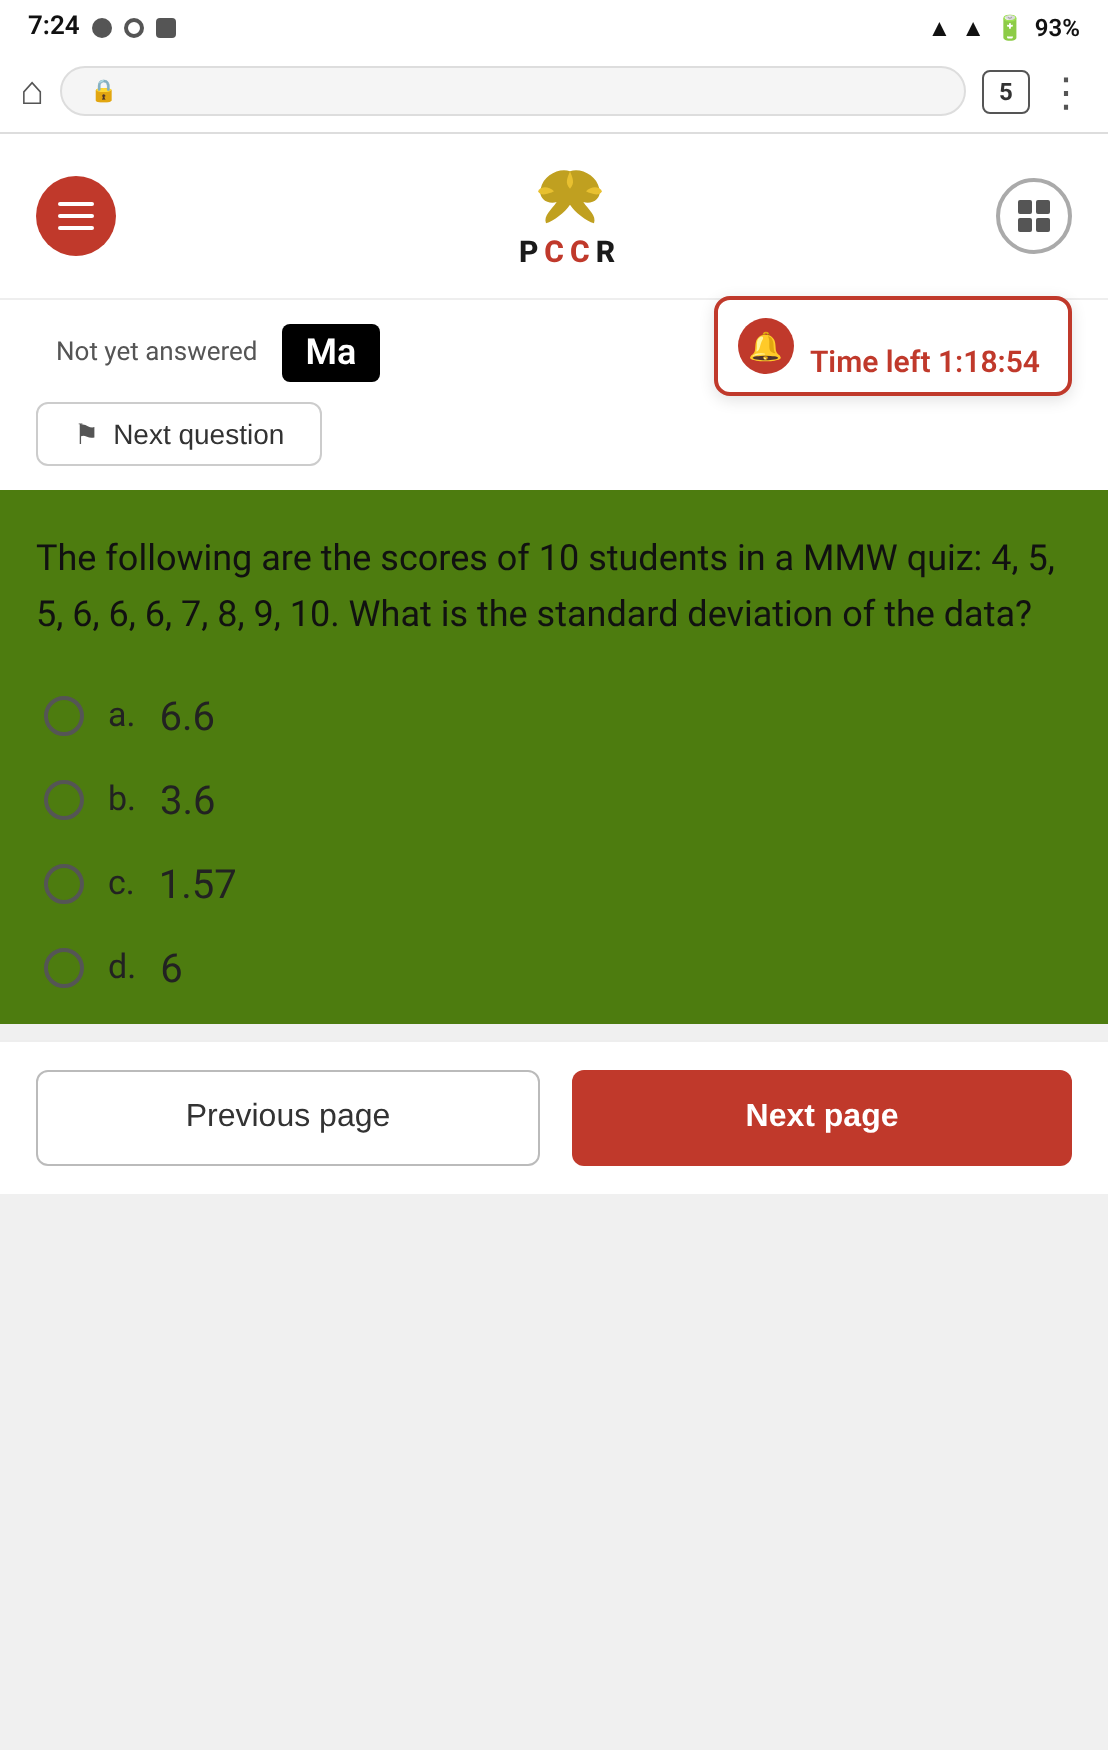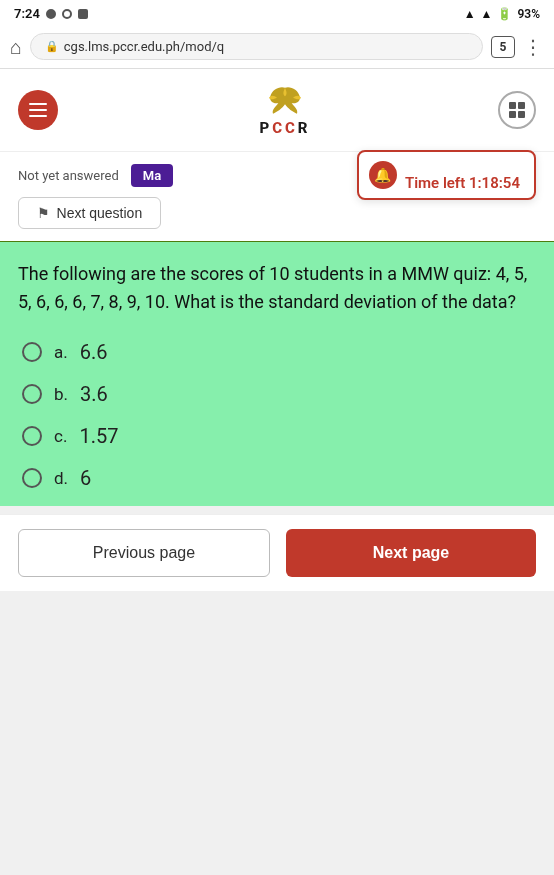--- a/index.html
+++ b/index.html
@@ -120,34 +120,34 @@
     }
     .grid-icon span {
       background: #555;
       border-radius: 1px;
       display: block;
     }
 
     
     .quiz-meta {
       background: #fff;
-      padding: 12px 18px 0 18px;
+      padding: 12px 18px 0 28px;
       display: flex;
       align-items: center;
       gap: 12px;
       position: relative;
     }
     .not-answered {
       font-size: 13px;
       color: #555;
     }
     .marks-badge {
-      background: #4c1d95;
+      background: #000000;
       color: #fff;
-      font-size: 13px;
+      font-size: 18px;
       font-weight: 600;
       padding: 4px 12px;
       border-radius: 4px;
     }
     .timer-popup {
       position: absolute;
       right: 18px;
       top: -2px;
       background: #fff;
       border: 2px solid #c0392b;
@@ -188,24 +188,24 @@
       padding: 7px 18px;
       font-size: 14px;
       cursor: pointer;
       background: #fff;
       color: #333;
     }
     .flag-icon { color: #555; font-size: 14px; }
 
     
     .main-content {
-      background: #86efac;
+      background: #4d7c0f;
       margin: 0;
       padding: 18px 18px 16px 18px;
-      border-top: 1px solid #4d7c0f;
+      border-top: 3px solid #4d7c0f;
     }
     .question-text {
       font-size: 18px;
       line-height: 1.55;
       color: #111;
       margin-bottom: 24px;
     }
 
     
     .options-list {
@@ -308,21 +308,20 @@
     <span>▲</span>
     <span>🔋</span>
     <span>93%</span>
   </div>
 </div>
 
 <div class="browser-bar">
   <span class="home-icon">⌂</span>
   <div class="address-bar">
     <span class="lock-icon">🔒</span>
-    <span>cgs.lms.pccr.edu.ph/mod/q</span>
   </div>
   <div class="tab-badge">
     <span>5</span>
   </div>
   <span class="menu-dots">⋮</span>
 </div>
 
 <div class="app-header">
   <div class="hamburger-btn">
     <div class="hamburger-lines">

